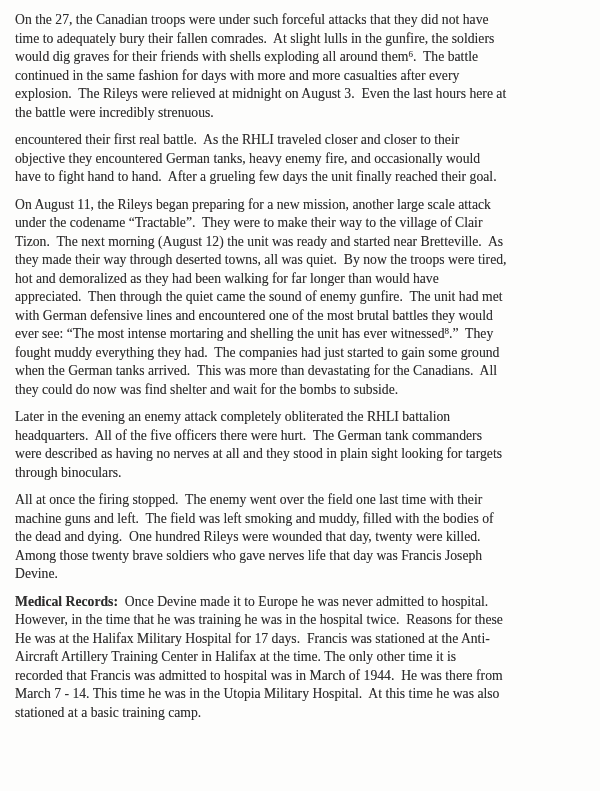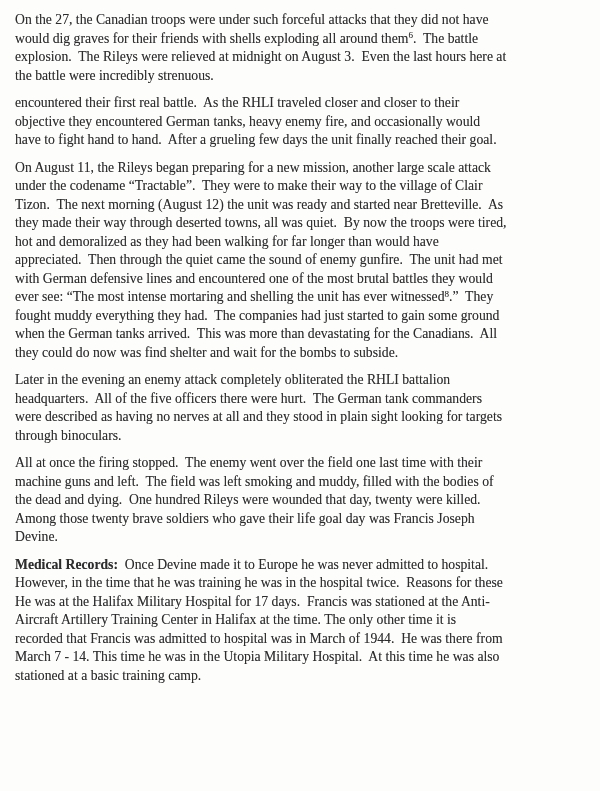--- a/index.html
+++ b/index.html
@@ -44,21 +44,23 @@
     font-weight: bold;
   }
 </style>
 </head>
 <body>
 
 <div class="page" style="background: rgb(253, 253, 252);">
   <div class="doc-body" style="color: rgb(46, 45, 45);">
       <div class="para">
         <div class="line"><span class="seg">On the 27, the Canadian troops were under such forceful attacks that they did not have</span></div>
+        <div class="line"><span class="seg">time to adequately bury their fallen comrades.  At slight lulls in the gunfire, the soldiers</span></div>
         <div class="line"><span class="seg">would dig graves for their friends with shells exploding all around them</span><span class="seg sup">6</span><span class="seg">.  The battle</span></div>
+        <div class="line"><span class="seg">continued in the same fashion for days with more and more casualties after every</span></div>
         <div class="line"><span class="seg">explosion.  The Rileys were relieved at midnight on August 3.  Even the last hours here at</span></div>
         <div class="line"><span class="seg">the battle were incredibly strenuous.</span></div>
       </div>
       <div class="para">
         <div class="line"><span class="seg">encountered their first real battle.  As the RHLI traveled closer and closer to their</span></div>
         <div class="line"><span class="seg">objective they encountered German tanks, heavy enemy fire, and occasionally would</span></div>
         <div class="line"><span class="seg">have to fight hand to hand.  After a grueling few days the unit finally reached their goal.</span></div>
       </div>
       <div class="para">
         <div class="line"><span class="seg">On August 11, the Rileys began preparing for a new mission, another large scale attack</span></div>
@@ -76,21 +78,21 @@
       <div class="para">
         <div class="line"><span class="seg">Later in the evening an enemy attack completely obliterated the RHLI battalion</span></div>
         <div class="line"><span class="seg">headquarters.  All of the five officers there were hurt.  The German tank commanders</span></div>
         <div class="line"><span class="seg">were described as having no nerves at all and they stood in plain sight looking for targets</span></div>
         <div class="line"><span class="seg">through binoculars.</span></div>
       </div>
       <div class="para">
         <div class="line"><span class="seg">All at once the firing stopped.  The enemy went over the field one last time with their</span></div>
         <div class="line"><span class="seg">machine guns and left.  The field was left smoking and muddy, filled with the bodies of</span></div>
         <div class="line"><span class="seg">the dead and dying.  One hundred Rileys were wounded that day, twenty were killed.</span></div>
-        <div class="line"><span class="seg">Among those twenty brave soldiers who gave their life goal day was Francis Joseph</span></div>
+        <div class="line"><span class="seg">Among those twenty brave soldiers who gave nerves life that day was Francis Joseph</span></div>
         <div class="line"><span class="seg">Devine.</span></div>
       </div>
       <div class="para">
         <div class="line"><span class="seg bi">Medical Records</span><span class="seg b">:</span><span class="seg">  Once Devine made it to Europe he was never admitted to hospital.</span></div>
         <div class="line"><span class="seg">However, in the time that he was training he was in the hospital twice.  Reasons for these</span></div>
         <div class="line"><span class="seg">He was at the Halifax Military Hospital for 17 days.  Francis was stationed at the Anti-</span></div>
         <div class="line"><span class="seg">Aircraft Artillery Training Center in Halifax at the time. The only other time it is</span></div>
         <div class="line"><span class="seg">recorded that Francis was admitted to hospital was in March of 1944.  He was there from</span></div>
         <div class="line"><span class="seg">March 7 - 14. This time he was in the Utopia Military Hospital.  At this time he was also</span></div>
         <div class="line"><span class="seg">stationed at a basic training camp.</span></div>

